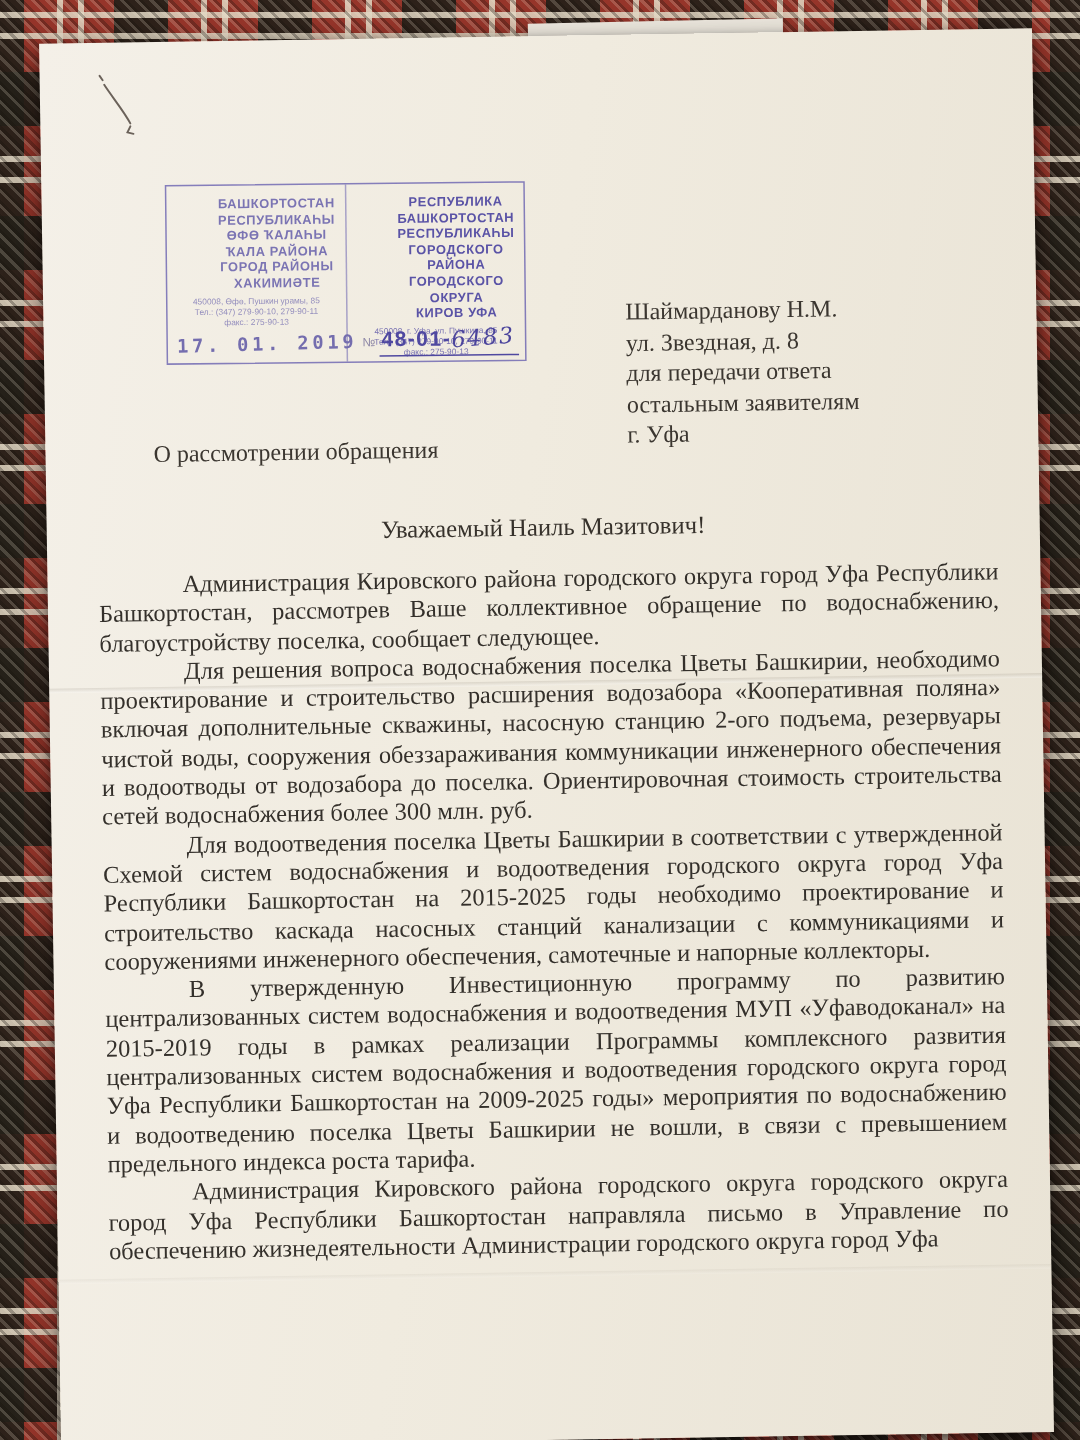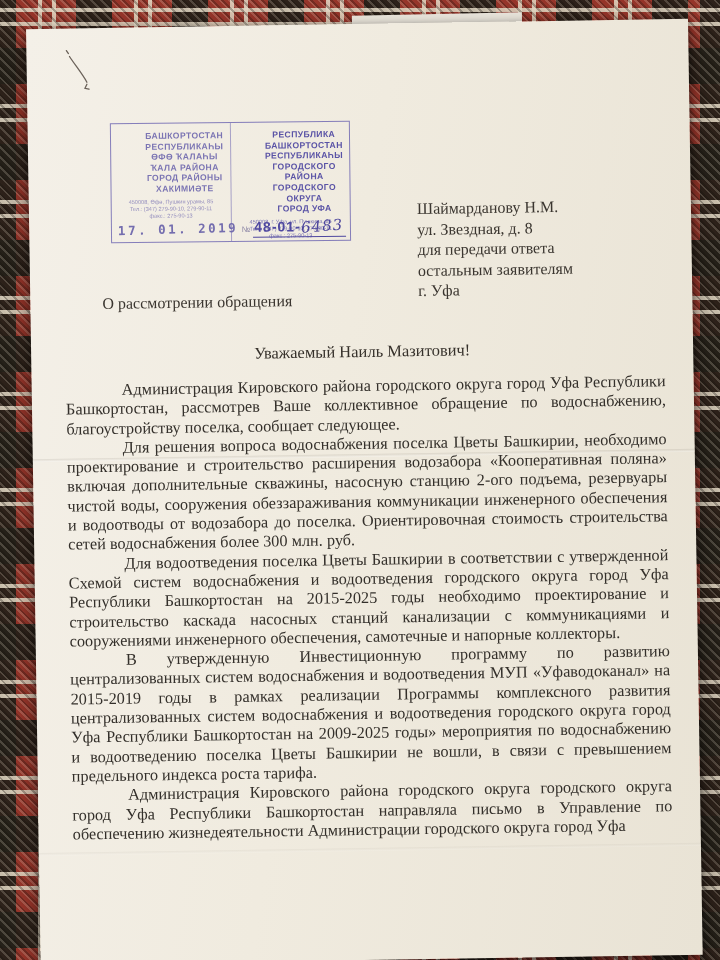--- a/index.html
+++ b/index.html
@@ -108,21 +108,21 @@
       </div>
       <div class="date-stamp">17. 01. 2019</div>
     </div>
     <div class="stamp-col right">
       <div class="stamp-head">
         <div>РЕСПУБЛИКА</div>
         <div>БАШКОРТОСТАН</div>
         <div>РЕСПУБЛИКАҺЫ</div>
         <div>ГОРОДСКОГО РАЙОНА</div>
         <div>ГОРОДСКОГО ОКРУГА</div>
-        <div>ГОРОД УФА</div>
+        <div>КИРОВ УФА</div>
       </div>
       <div class="stamp-addr">
         <div>450008, г. Уфа, ул. Пушкина, 85</div>
         <div>Тел.: (347) 279-90-10, 279-90-11</div>
         <div>факс.: 275-90-13</div>
       </div>
       <div class="number-row">
         <span class="number-label">№</span>
         <span class="number-underline"><span class="number-prefix">48-01-</span><span class="number-hand">6483</span></span>
       </div>

